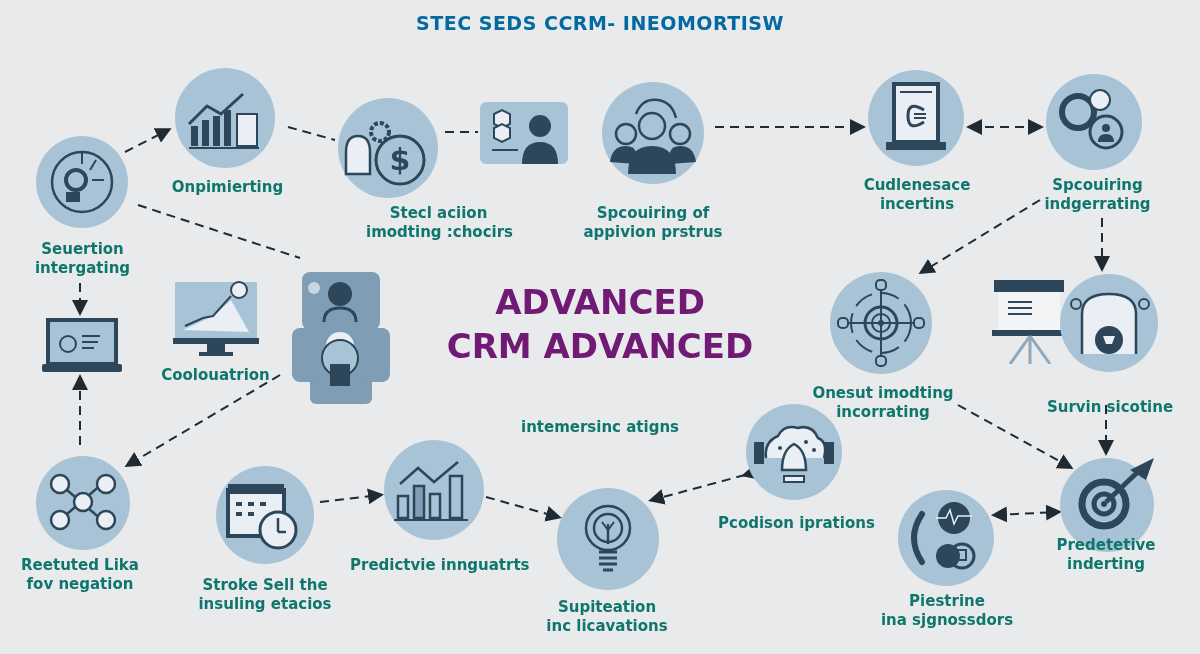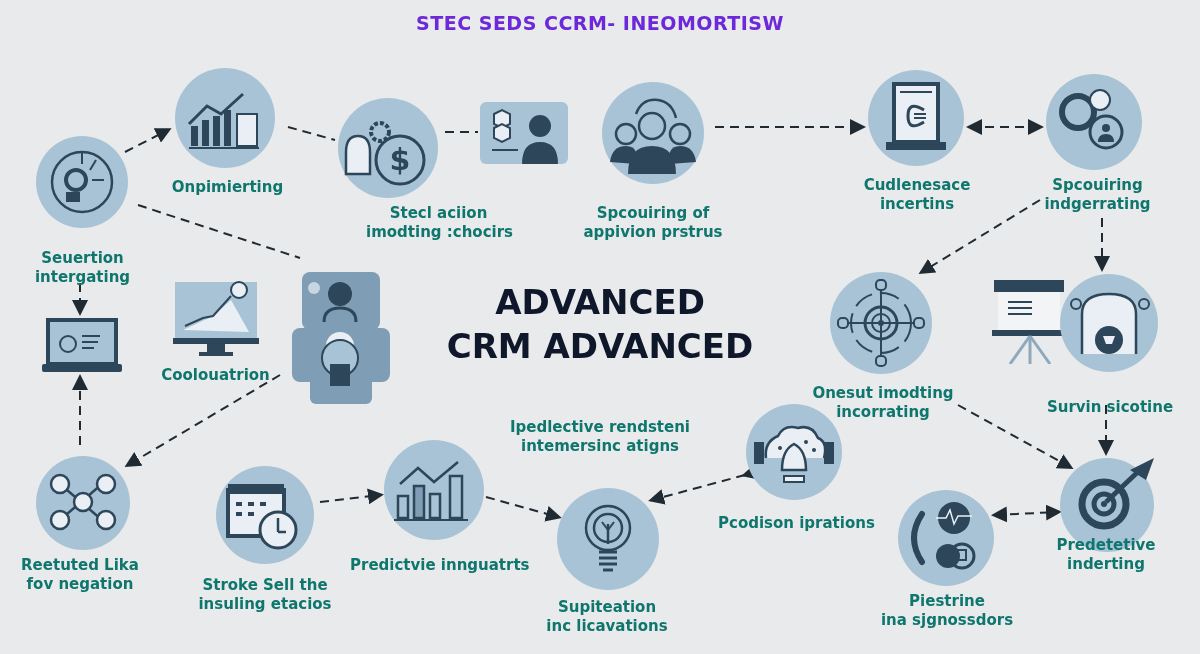--- a/index.html
+++ b/index.html
@@ -1,18 +1,18 @@
 <!DOCTYPE html>
 <html><head>
 <meta charset="utf-8">
 <style>
   html,body{margin:0;padding:0;}
   body{width:1200px;height:654px;background:#e9eaeb;position:relative;overflow:hidden;font-family:"DejaVu Sans","Liberation Sans",sans-serif;color:#1f2a33;}
-  .top-title{position:absolute;left:0;width:1200px;top:12px;text-align:center;font-weight:bold;font-size:19px;letter-spacing:0.5px;color:#6d28d9;}
-  .main-title{position:absolute;left:420px;width:360px;top:280px;text-align:center;font-weight:bold;font-size:34px;line-height:44px;color:#0f172a;}
+  .top-title{position:absolute;left:0;width:1200px;top:12px;text-align:center;font-weight:bold;font-size:19px;letter-spacing:0.5px;color:#0369a1;}
+  .main-title{position:absolute;left:420px;width:360px;top:280px;text-align:center;font-weight:bold;font-size:34px;line-height:44px;color:#701a75;}
   .node{position:absolute;}
   .circle{position:absolute;border-radius:50%;background:#a9c3d6;}
   .label{position:absolute;text-align:center;font-weight:bold;font-size:15px;line-height:19px;color:#0f766e;white-space:nowrap;}
   svg.links{position:absolute;left:0;top:0;}
   .icon{position:absolute;}
 </style>
 </head>
 <body>
 
 <div class="top-title">STEC SEDS CCRM- INEOMORTISW</div>
@@ -51,21 +51,21 @@
   <div class="circle" style="left:36px;top:136px;width:92px;height:92px;">
     <svg width="92" height="92" viewBox="0 0 92 92">
         <circle cx="46" cy="46" r="30" fill="none" stroke="#2d4659" stroke-width="2.5"></circle>
         <circle cx="40" cy="44" r="10" fill="none" stroke="#2d4659" stroke-width="4"></circle>
         <rect x="30" y="56" width="14" height="10" fill="#2d4659"></rect>
         <line x1="46" y1="16" x2="46" y2="28" stroke="#2d4659" stroke-width="2"></line>
         <line x1="60" y1="24" x2="54" y2="34" stroke="#2d4659" stroke-width="2"></line>
         <line x1="68" y1="44" x2="56" y2="44" stroke="#2d4659" stroke-width="2"></line>
       </svg>
   </div>
-  <div class="label" style="left:20px;top:240px;width:125px;margin-top:9px;">
+  <div class="label" style="left:20px;top:240px;width:125px;">
     <div>Seuertion</div>
     <div>intergating</div>
   </div>
 </div>
 
 <div class="node">
   <div class="circle" style="left:175px;top:68px;width:100px;height:100px;">
     <svg width="100" height="100" viewBox="0 0 100 100">
         <rect x="16" y="58" width="7" height="20" fill="#2d4659"></rect>
         <rect x="27" y="52" width="7" height="26" fill="#2d4659"></rect>
@@ -313,21 +313,20 @@
         <polyline points="16,44 34,28 50,42 74,22" fill="none" stroke="#2d4659" stroke-width="2.5"></polyline>
         <line x1="10" y1="80" x2="84" y2="80" stroke="#2d4659" stroke-width="2"></line>
       </svg>
   </div>
   <div class="label" style="left:350px;top:556px;width:170px;">
     <div>Predictvie innguatrts</div>
   </div>
 </div>
 
 <div class="label" style="left:505px;top:418px;width:190px;">
-  <div>Ipedlective rendsteni</div>
   <div>intemersinc atigns</div>
 </div>
 
 <div class="node">
   <div class="circle" style="left:557px;top:488px;width:102px;height:102px;">
     <svg width="102" height="102" viewBox="0 0 102 102">
         <circle cx="51" cy="40" r="22" fill="none" stroke="#2d4659" stroke-width="2.5"></circle>
         <circle cx="51" cy="40" r="14" fill="none" stroke="#2d4659" stroke-width="2.5"></circle>
         <line x1="51" y1="36" x2="51" y2="56" stroke="#2d4659" stroke-width="2.5"></line>
         <line x1="45" y1="34" x2="51" y2="42" stroke="#2d4659" stroke-width="2"></line>

